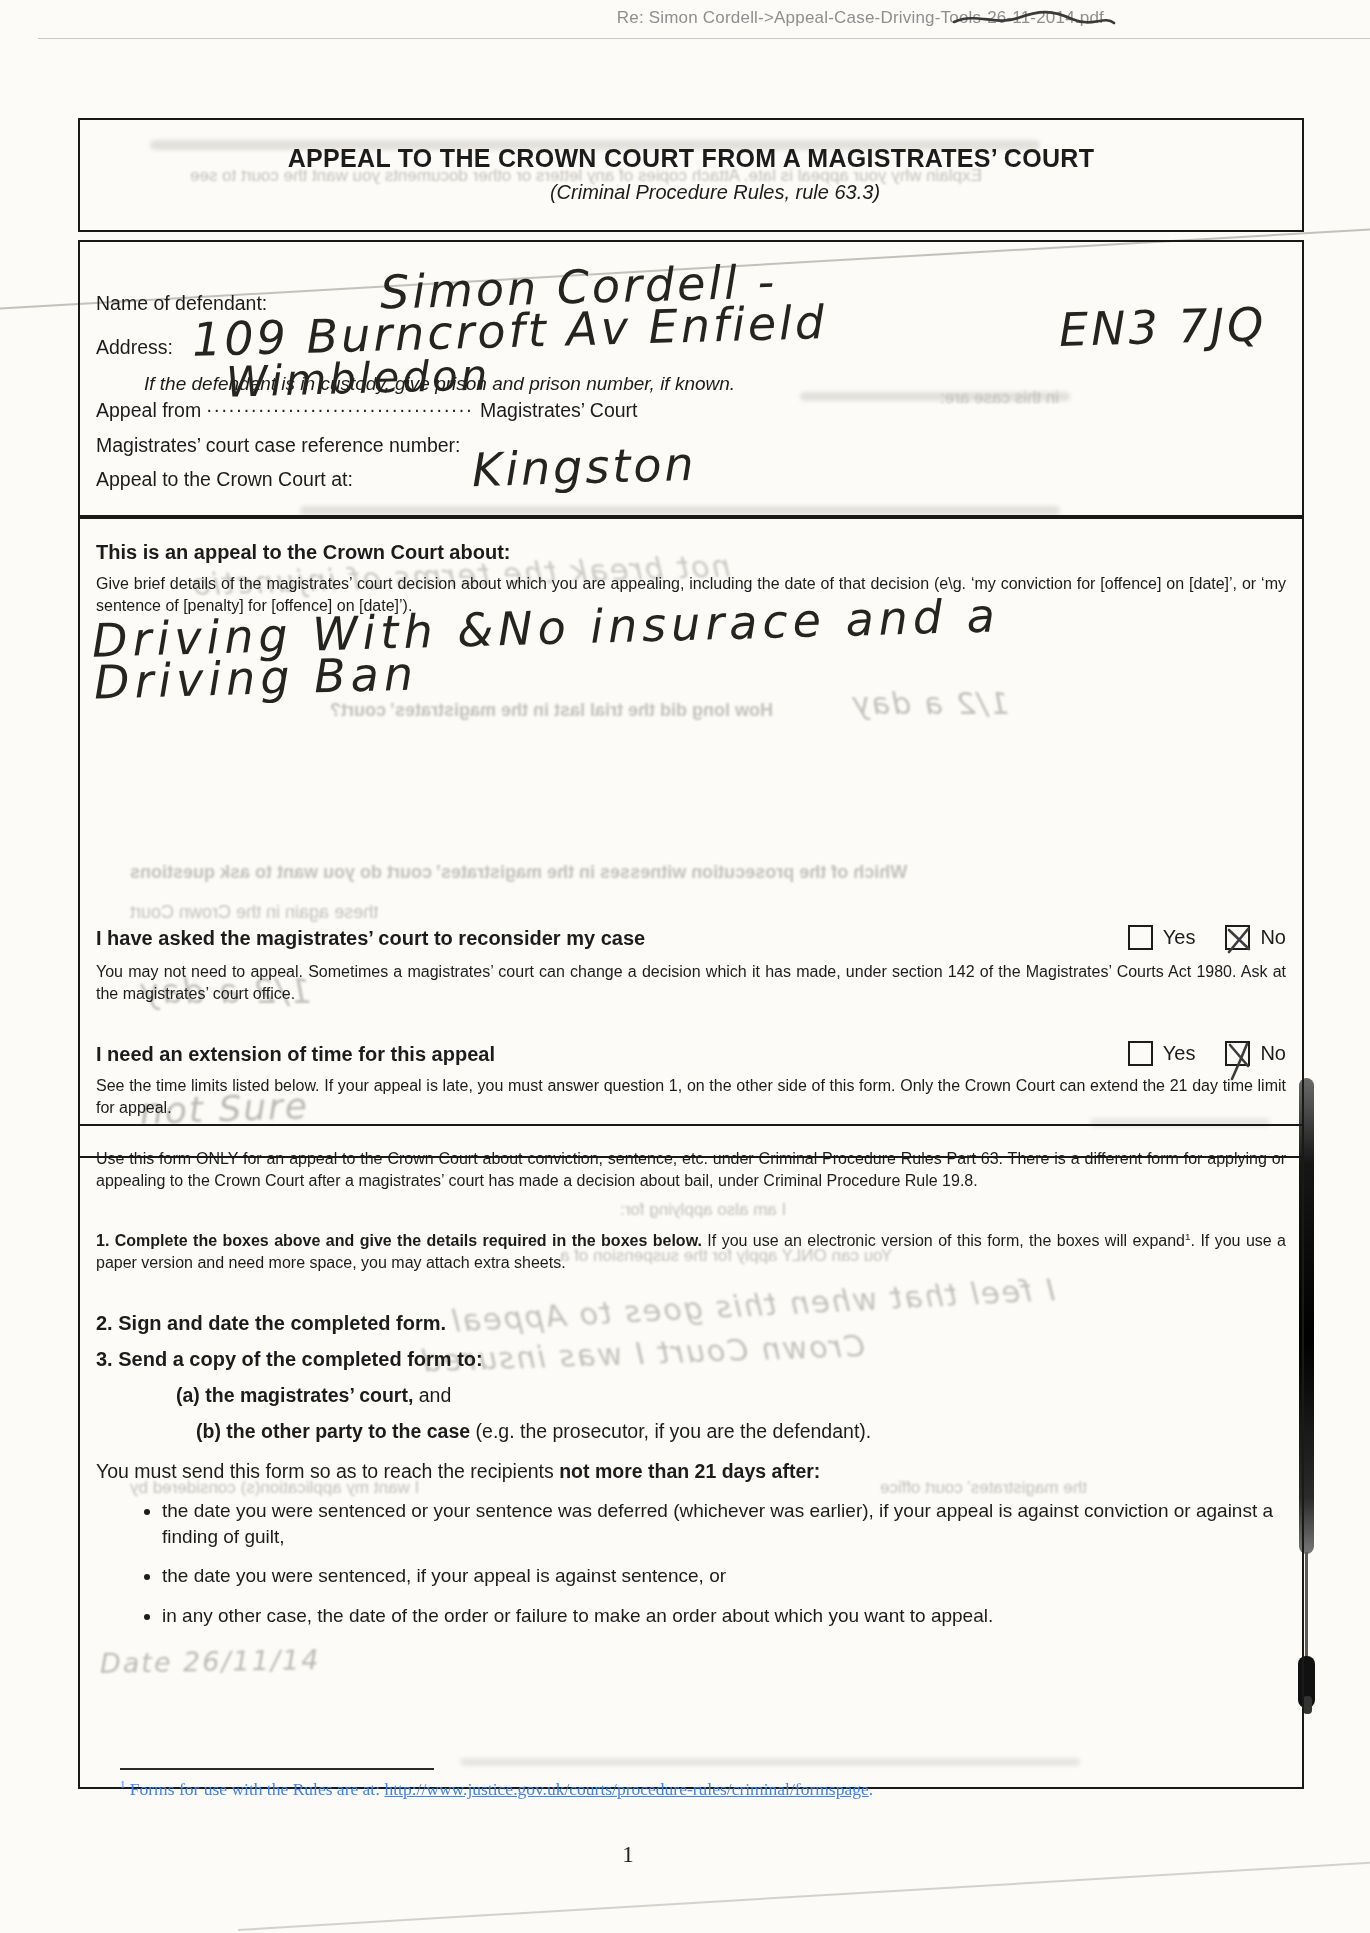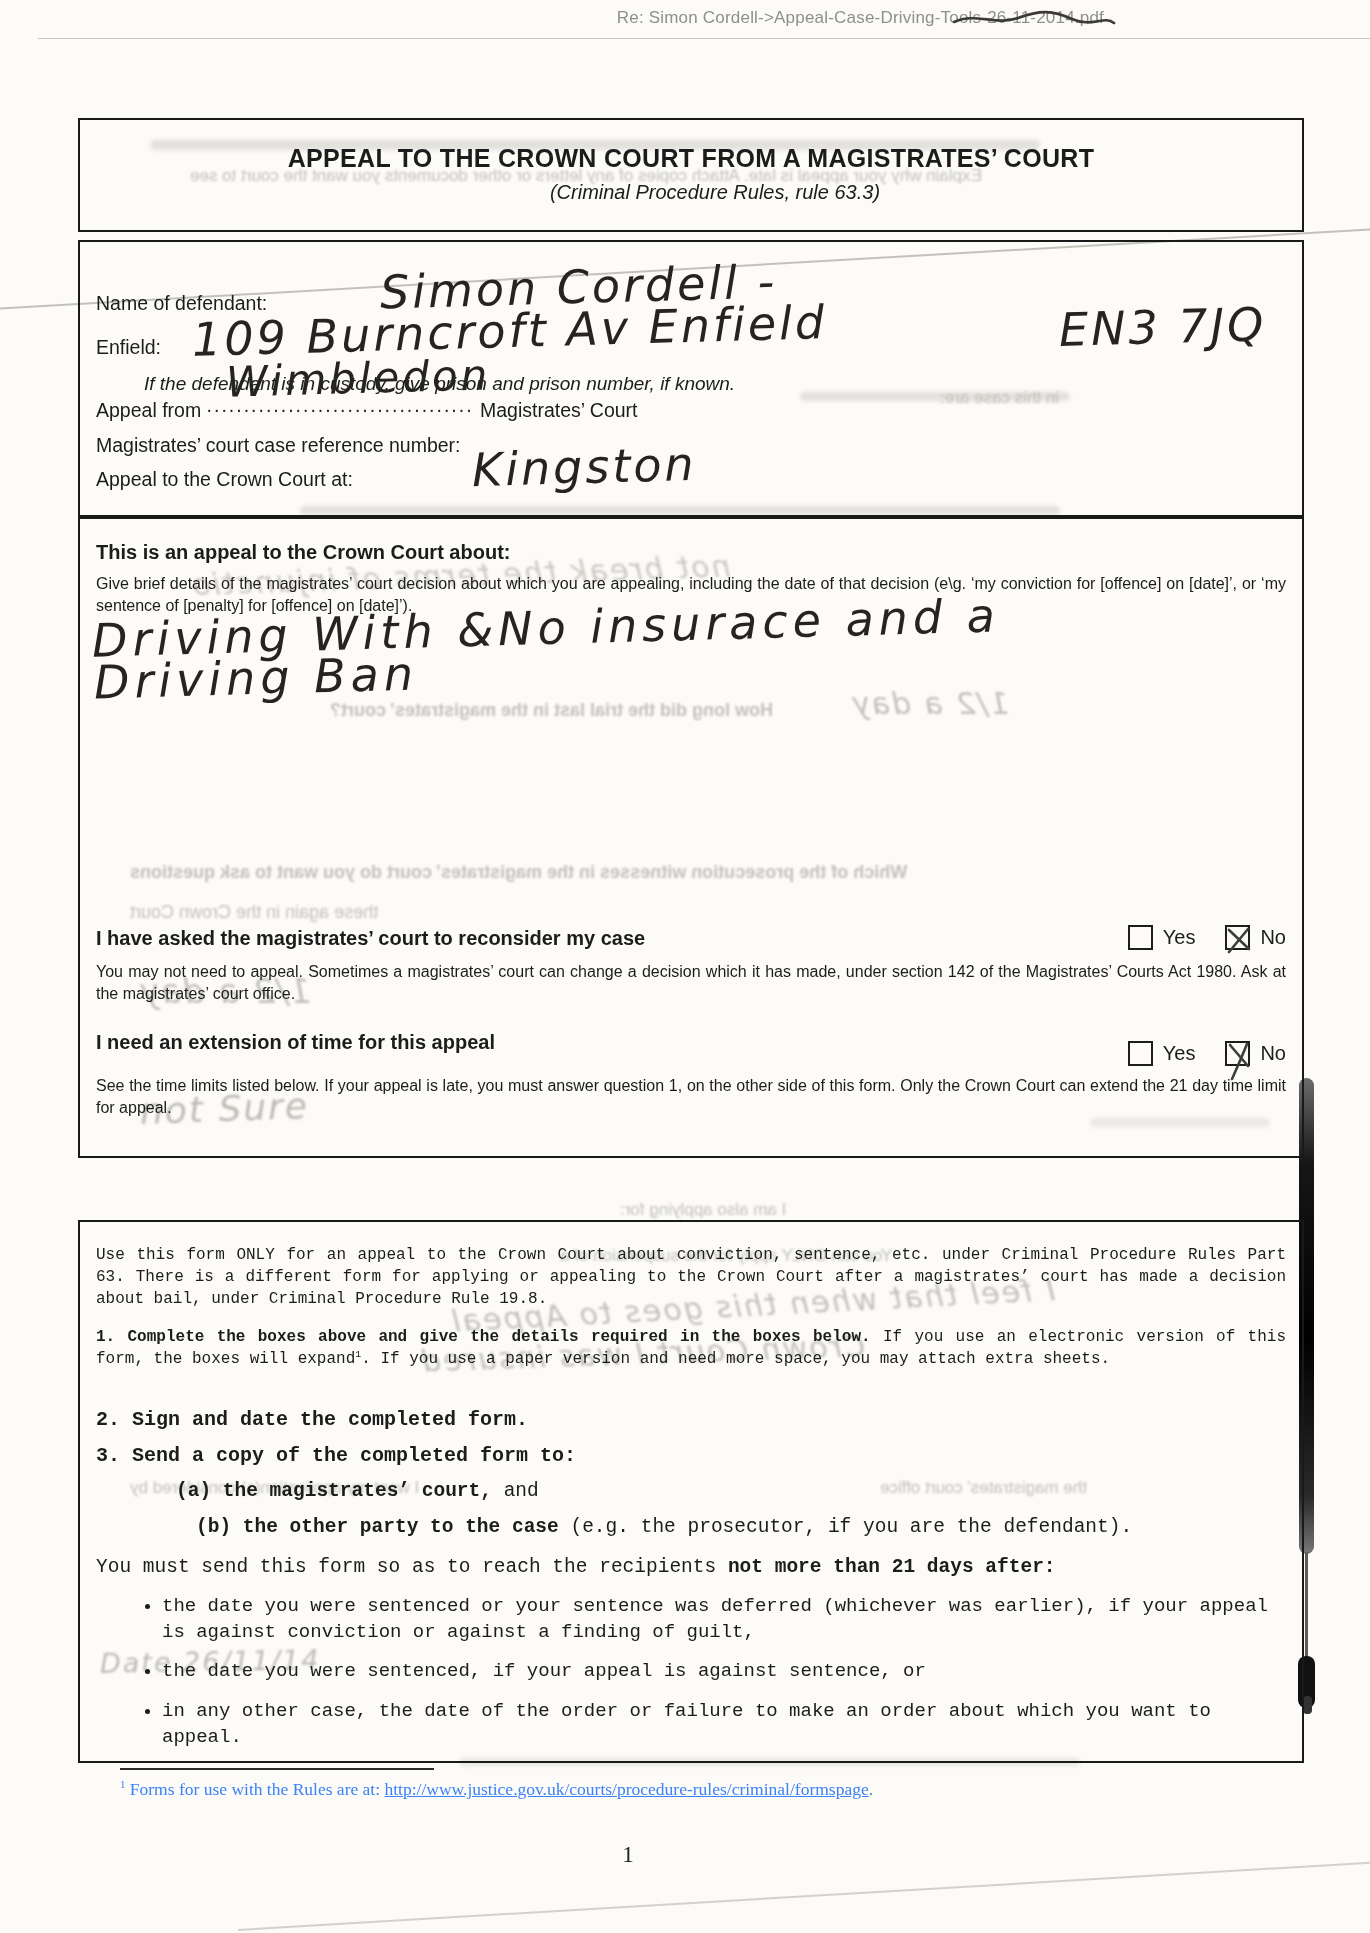--- a/index.html
+++ b/index.html
@@ -99,21 +99,21 @@
     </div>
   </div>
 
   <div class="fbox" style="top:240px;height:277px;">
     <div class="pad" style="top:50px;font-size:19.5px;">
       <span>Name of defendant:</span>
     </div>
     <span class="hw" style="position:absolute;left:300px;top:18px;font-size:46px;">Simon Cordell -</span>
 
     <div class="pad" style="top:94px;font-size:19.5px;">
-      <span>Enfield:</span>
+      <span>Address:</span>
     </div>
     <span class="hw" style="position:absolute;left:112px;top:62px;font-size:46px;">109 Burncroft Av Enfield</span>
     <span class="hw" style="position:absolute;right:36px;top:58px;font-size:46px;">EN3 7JQ</span>
 
     <div class="pad it" style="top:131px;font-size:19px;">If the defendant is in custody, give prison and prison number, if known.</div>
 
     <div class="pad" style="top:152px;font-size:19.5px;">
       <span>Appeal from</span>
       <span class="dotline">...........................................</span>
       <span>Magistrates’ Court</span>
@@ -144,36 +144,36 @@
       <span class="gap18"></span>
       <span class="cb">
         <svg width="36" height="36">
             <path d="M8 8 L28 27 M27 7 L8 30" fill="none" stroke="#3d3d3d" stroke-width="2.6" stroke-linecap="round"></path>
           </svg>
       </span>
       <span class="cblabel">No</span>
     </div>
     <div class="pad body-t" style="top:442px;">You may not need to appeal. Sometimes a magistrates’ court can change a decision which it has made, under section 142 of the Magistrates’ Courts Act 1980. Ask at the magistrates’ court office.</div>
 
-    <div class="pad head-t" style="top:512px;">I need an extension of time for this appeal</div>
+    <div class="pad head-t" style="top:524px;">I need an extension of time for this appeal</div>
     <div class="cbrow" style="top:522px;right:16px;">
       <span class="cb"></span>
       <span class="cblabel">Yes</span>
       <span class="gap18"></span>
       <span class="cb">
         <svg width="36" height="46">
             <path d="M9 7 L27 28 M26 6 C22 16 16 30 11 41" fill="none" stroke="#3d3d3d" stroke-width="2.6" stroke-linecap="round"></path>
           </svg>
       </span>
       <span class="cblabel">No</span>
     </div>
     <div class="pad body-t" style="top:556px;">See the time limits listed below. If your appeal is late, you must answer question 1, on the other side of this form. Only the Crown Court can extend the 21 day time limit for appeal.</div>
   </div>
 
-  <div class="fbox" style="top:1220px;height:543px;font-family:Liberation Mono, monospace;">
+  <div class="fbox" style="top:1124px;height:665px;">
     <div class="pad body-t" style="top:22px;">Use this form ONLY for an appeal to the Crown Court about conviction, sentence, etc. under Criminal Procedure Rules Part 63. There is a different form for applying or appealing to the Crown Court after a magistrates’ court has made a decision about bail, under Criminal Procedure Rule 19.8.</div>
 
     <div class="pad body-t" style="top:104px;">
       <span class="b">1. Complete the boxes above and give the details required in the boxes below.</span><span> If you use an electronic version of this form, the boxes will expand</span><sup>1</sup><span>. If you use a paper version and need more space, you may attach extra sheets.</span>
     </div>
 
     <div class="pad head-t" style="top:186px;">2. Sign and date the completed form.</div>
     <div class="pad head-t" style="top:222px;">3. Send a copy of the completed form to:</div>
 
     <div class="pad" style="top:258px;left:96px;font-size:19.5px;">

